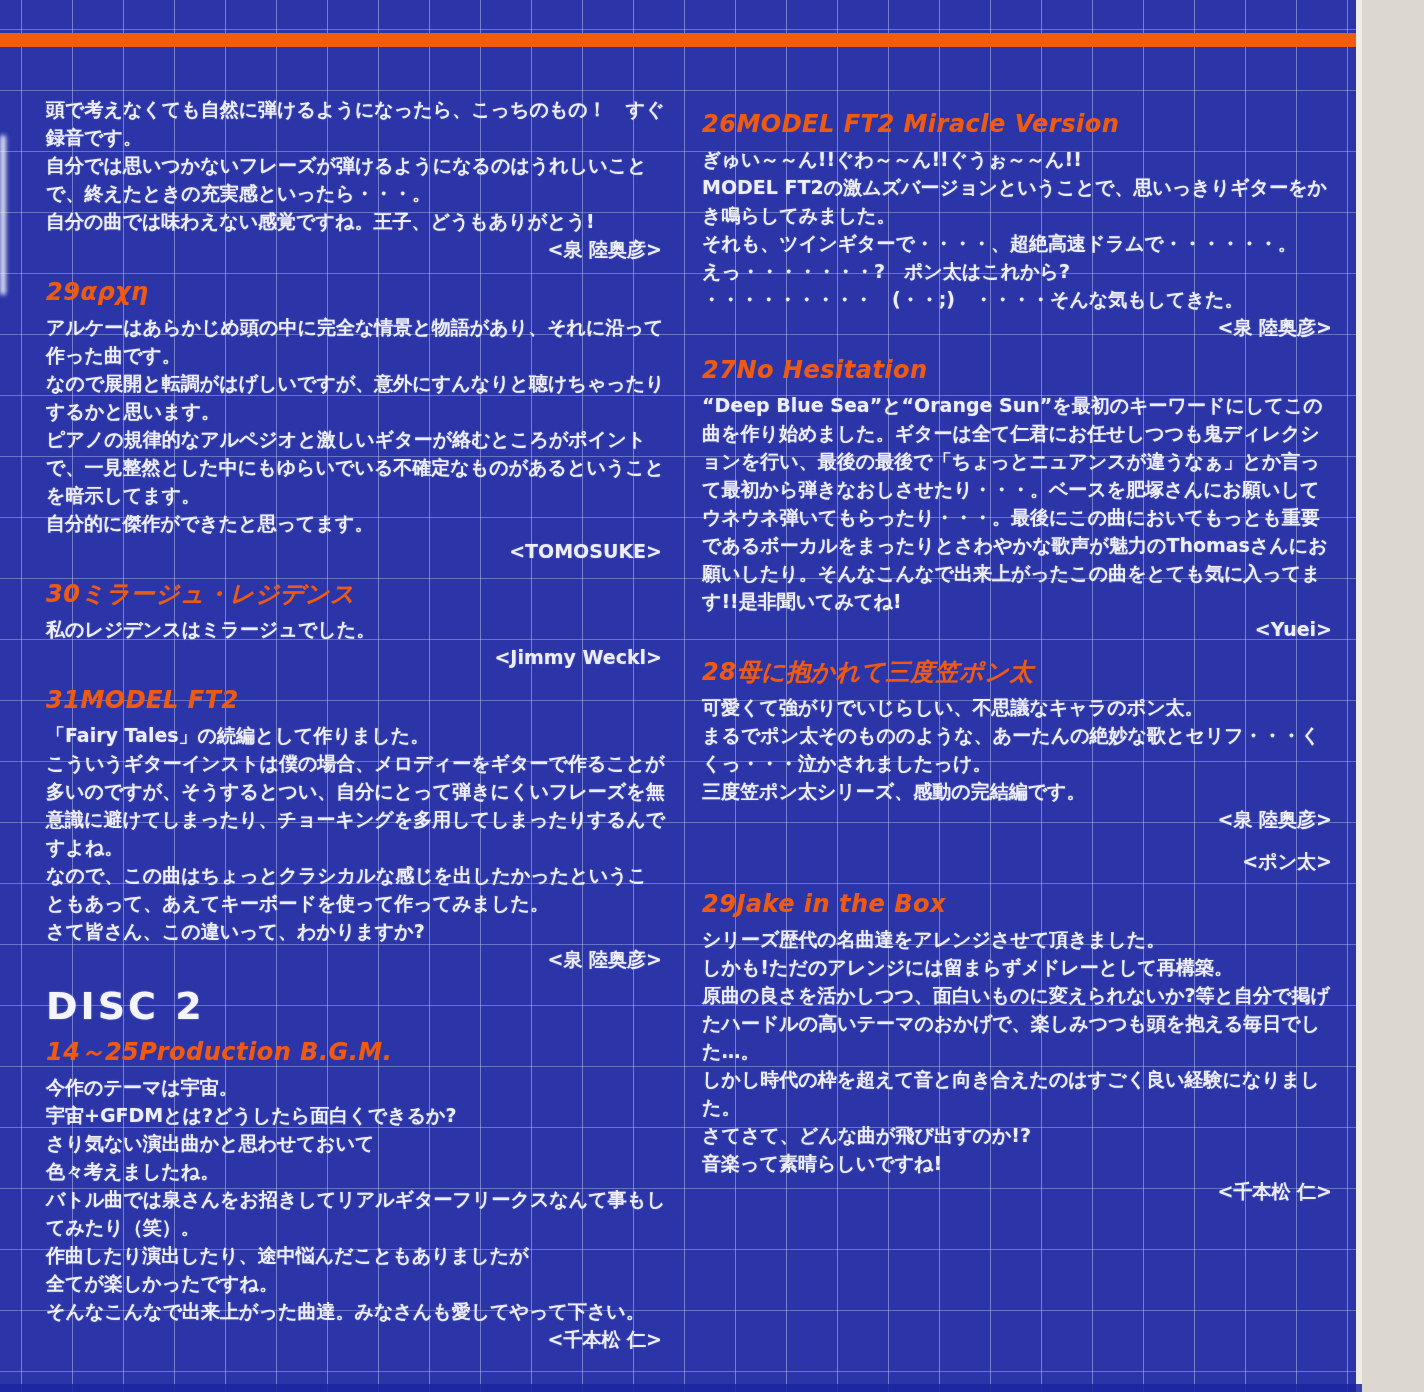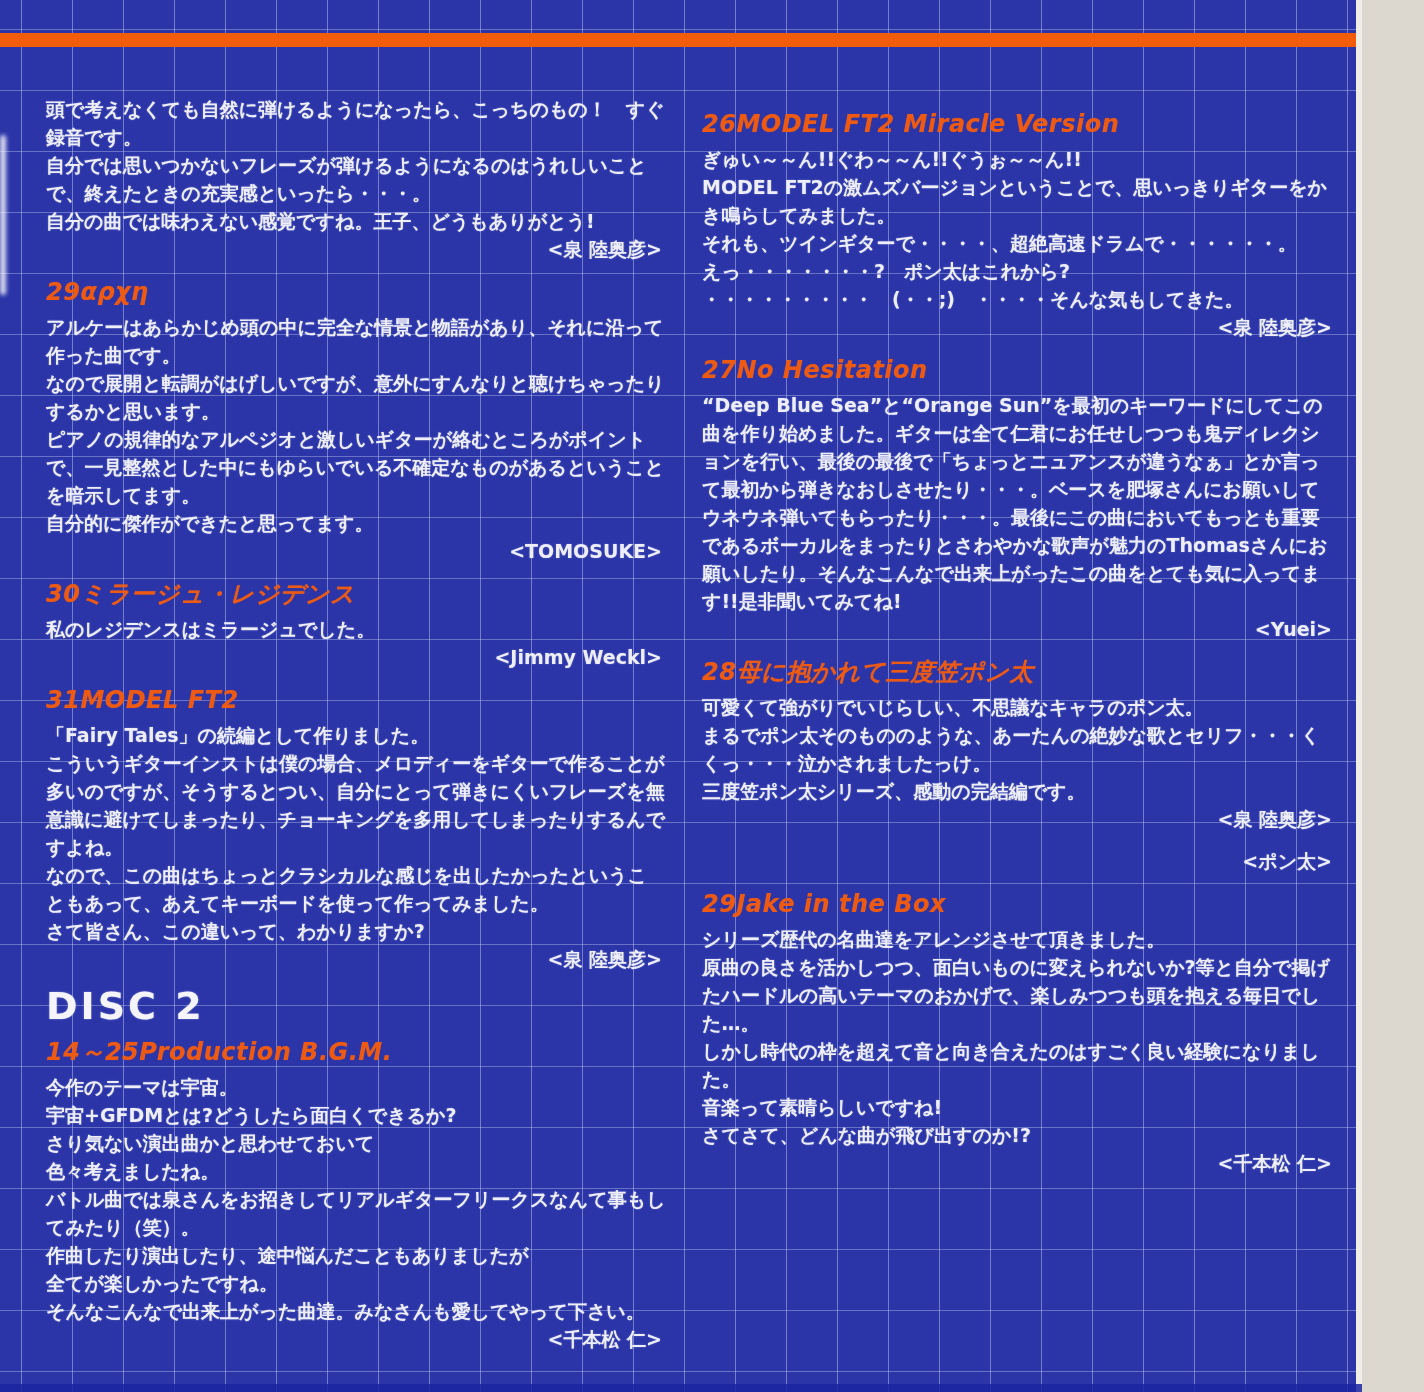--- a/index.html
+++ b/index.html
@@ -131,23 +131,24 @@
         </div>
         <div class="sig">&lt;泉 陸奥彦&gt;</div>
       </div>
       <div class="section gap-top">
         <div class="sig">&lt;ポン太&gt;</div>
       </div>
       <div class="section">
         <div class="trk-head" style="color: rgb(238, 90, 18);"><span class="num">29</span><span class="ttl">Jake in the Box</span></div>
         <div class="body-text">
           <p>シリーズ歴代の名曲達をアレンジさせて頂きました。</p>
+          <p>しかも!ただのアレンジには留まらずメドレーとして再構築。</p>
           <p>原曲の良さを活かしつつ、面白いものに変えられないか?等と自分で掲げたハードルの高いテーマのおかげで、楽しみつつも頭を抱える毎日でした…。</p>
           <p>しかし時代の枠を超えて音と向き合えたのはすごく良い経験になりました。</p>
+          <p>さてさて、どんな曲が飛び出すのか!?</p>
           <p>音楽って素晴らしいですね!</p>
-          <p>さてさて、どんな曲が飛び出すのか!?</p>
         </div>
         <div class="sig">&lt;千本松 仁&gt;</div>
       </div>
     </div>
   <div class="edge-right"></div>
   <div class="edge-bottom"></div>
 </div>
 
 </body></html>

